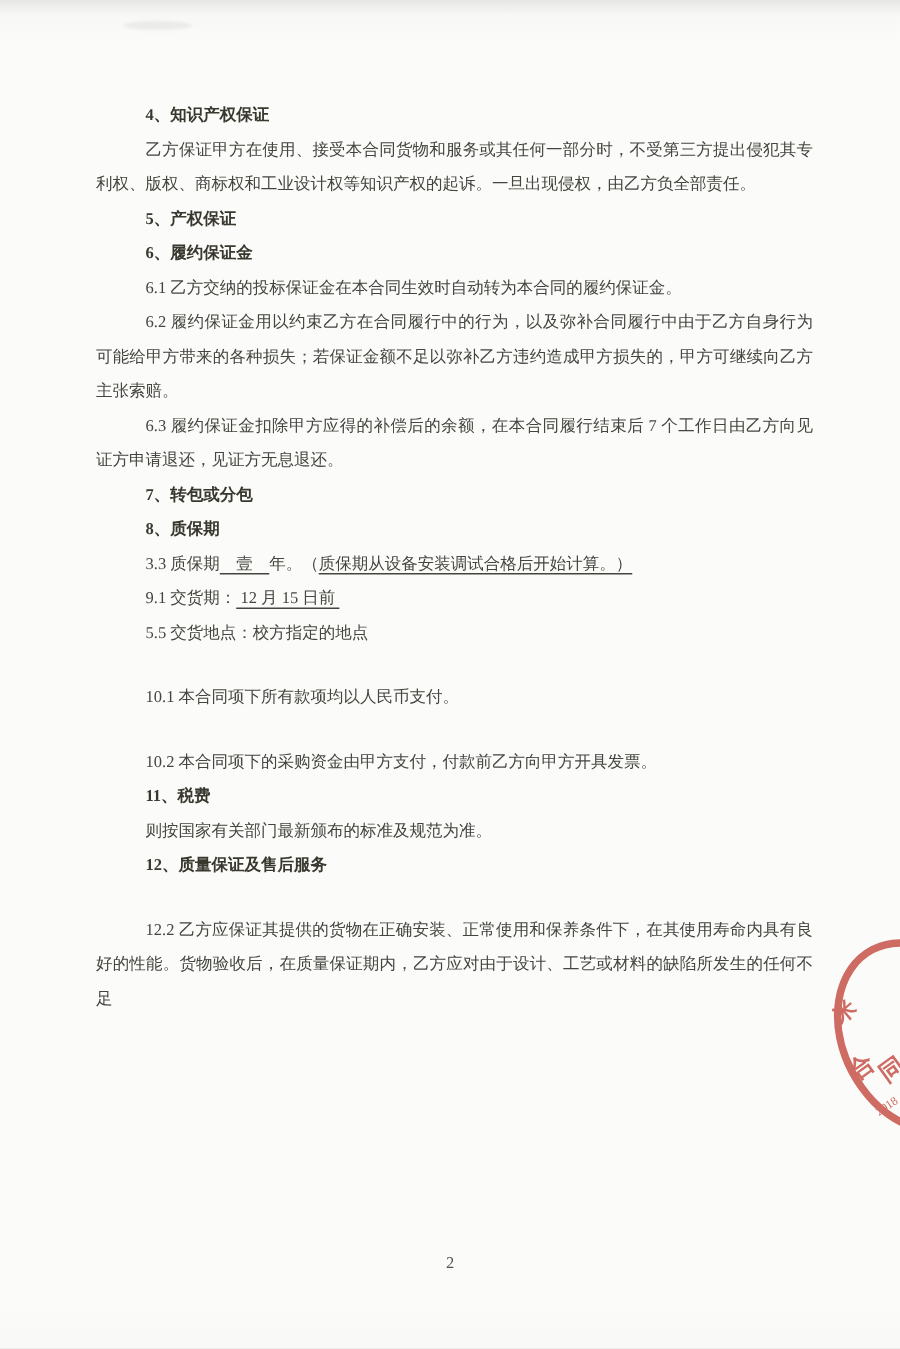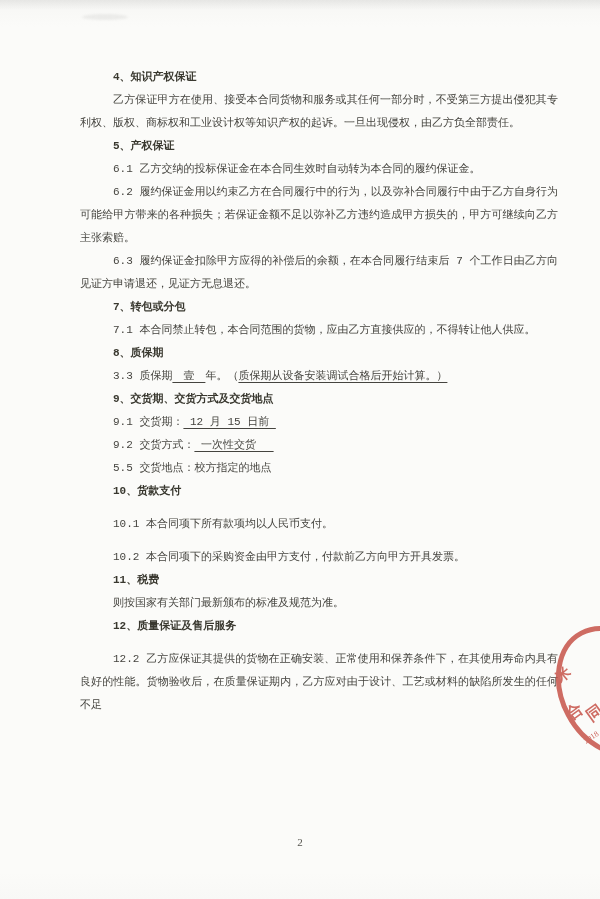--- a/index.html
+++ b/index.html
@@ -21,31 +21,30 @@
     pointer-events: none;
   }
   .scan-smudge {
     position: absolute; top: 14px; left: 82px; width: 46px; height: 6px;
     background: rgba(120,120,118,0.10);
     border-radius: 50%;
     filter: blur(1px);
   }
   .content {
     position: absolute;
-    top: 66px; left: 80px;
+    top: 66px; left: 64px;
     width: 478px;
     color: #45443f;
     font-size: 11px;
     line-height: 23px;
     text-align: justify;
-    font-family: Liberation Mono, monospace;
   }
   .para { margin: 0; text-indent: 33px; }
   .para.heading { font-weight: bold; color: #39382f; }
-  .para.spaced { margin-top: 10px; }
+  .para.spaced { margin-top: 20px; }
   .u {
     text-decoration: underline;
     text-underline-offset: 3px;
     white-space: pre;
   }
   .page-number {
     position: absolute;
     top: 836px; left: 0; width: 600px;
     text-align: center;
     color: #56554f;
@@ -63,32 +62,29 @@
 <body>
 
 <div class="page">
   <div class="scan-edge-top"></div>
   <div class="scan-smudge"></div>
 
   <div class="content" id="contract-body">
       <p class="para heading">4、知识产权保证</p>
       <p class="para body">乙方保证甲方在使用、接受本合同货物和服务或其任何一部分时，不受第三方提出侵犯其专利权、版权、商标权和工业设计权等知识产权的起诉。一旦出现侵权，由乙方负全部责任。</p>
       <p class="para heading">5、产权保证</p>
+      <p class="para heading">6、履约保证金</p>
       <p class="para body">6.1 乙方交纳的投标保证金在本合同生效时自动转为本合同的履约保证金。</p>
       <p class="para body">6.2 履约保证金用以约束乙方在合同履行中的行为，以及弥补合同履行中由于乙方自身行为可能给甲方带来的各种损失；若保证金额不足以弥补乙方违约造成甲方损失的，甲方可继续向乙方主张索赔。</p>
       <p class="para body">6.3 履约保证金扣除甲方应得的补偿后的余额，在本合同履行结束后 7 个工作日由乙方向见证方申请退还，见证方无息退还。</p>
       <p class="para heading">7、转包或分包</p>
-      <p class="para body">7.1 本合同禁止转包，本合同范围的货物，应由乙方直接供应的，不得转让他人供应。</p>
       <p class="para heading">8、质保期</p>
       <p class="para body"><span>3.3 质保期</span><span class="u">　壹　</span><span>年。（</span><span class="u">质保期从设备安装调试合格后开始计算。）</span></p>
-      <p class="para heading">9、交货期、交货方式及交货地点</p>
       <p class="para body"><span>9.1 交货期：</span><span class="u"> 12 月 15 日前 </span></p>
-      <p class="para body"><span>9.2 交货方式：</span><span class="u"> 一次性交货　 </span></p>
       <p class="para body">5.5 交货地点：校方指定的地点</p>
-      <p class="para heading">10、货款支付</p>
       <p class="para body spaced">10.1 本合同项下所有款项均以人民币支付。</p>
       <p class="para body spaced">10.2 本合同项下的采购资金由甲方支付，付款前乙方向甲方开具发票。</p>
       <p class="para heading">11、税费</p>
       <p class="para body">则按国家有关部门最新颁布的标准及规范为准。</p>
       <p class="para heading">12、质量保证及售后服务</p>
       <p class="para body spaced">12.2 乙方应保证其提供的货物在正确安装、正常使用和保养条件下，在其使用寿命内具有良好的性能。货物验收后，在质量保证期内，乙方应对由于设计、工艺或材料的缺陷所发生的任何不足</p>
     </div>
 
   <div class="page-number">2</div>
 

